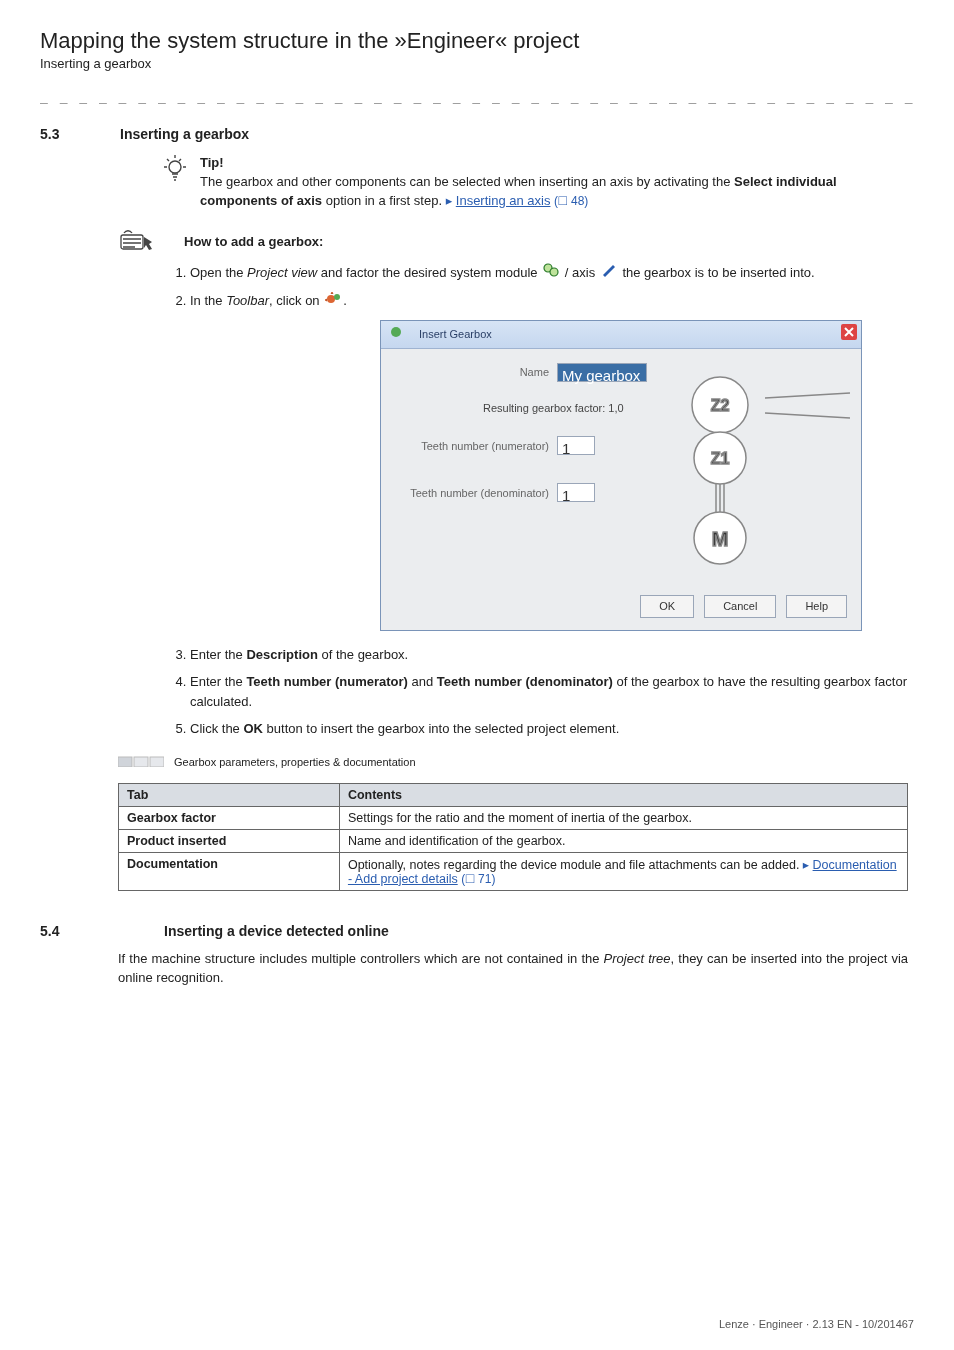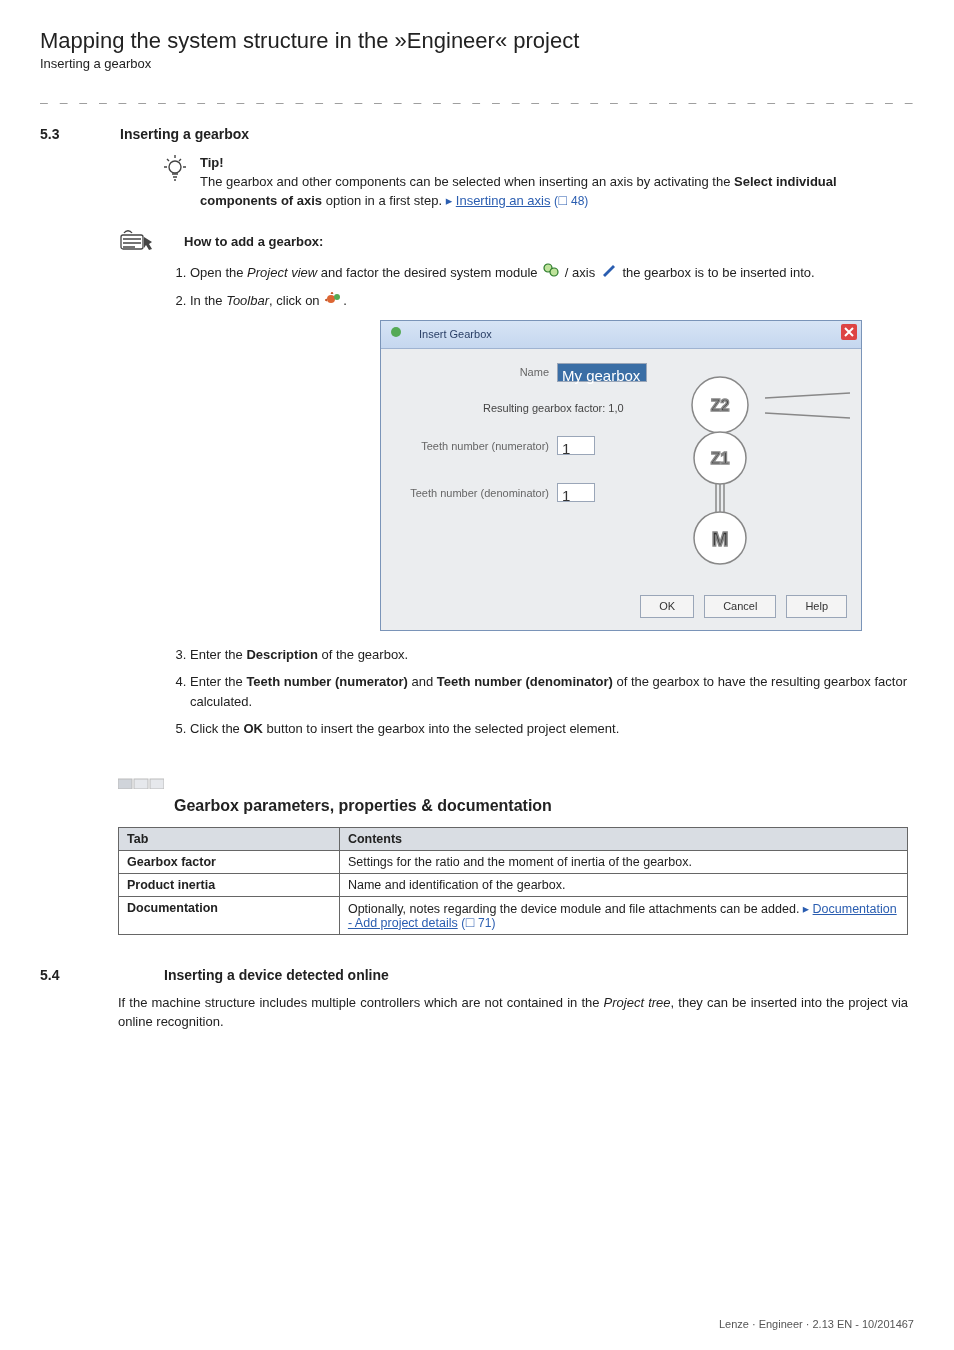--- a/index.html
+++ b/index.html
@@ -30,21 +30,21 @@
   .dlg-row{display:flex;align-items:center;margin-bottom:18px;}
   .dlg-label{width:150px;text-align:right;color:#666;font-size:11px;margin-right:8px;}
   .dlg-input{border:1px solid #9aa6b8;background:#fff;padding:1px 4px;font-size:15px;height:15px;}
   .dlg-input.sel{background:#3a6ea5;color:#fff;}
   .dlg-result{font-size:11px;color:#444;margin:0 0 20px 84px;}
   .dlg-right{flex:1;position:relative;}
   .dlg-buttons{display:flex;justify-content:flex-end;gap:10px;padding:8px 14px 12px 14px;}
   .dlg-btn{border:1px solid #9aa6b8;background:#f4f4f4;padding:2px 18px;font-size:11px;cursor:pointer;}
   .para-block{margin:14px 0 10px 78px;max-width:790px;}
   .para-title-row{display:flex;align-items:center;gap:10px;margin-bottom:6px;}
-  .para-title{font-weight:700;font-size:16px;margin-top:44px;}
+  .para-title{font-weight:400;font-size:11px;}
   .para-text{font-size:13px;line-height:1.5;text-align:justify;}
   table.info{border-collapse:collapse;width:100%;margin-top:12px;font-size:12.5px;}
   table.info th,table.info td{border:1px solid #666;padding:4px 8px;text-align:left;vertical-align:top;}
   table.info th{background:#d9dde3;font-weight:700;}
   table.info td.lbl{font-weight:700;width:28%;}
   .footer{position:absolute;bottom:20px;left:40px;right:40px;display:flex;justify-content:flex-end;font-size:11px;color:#555;}
 </style>
 </head>
 <body>
 
@@ -200,21 +200,21 @@
       <tbody>
           <tr>
         <th>Tab</th>
         <th>Contents</th>
       </tr>
       <tr>
         <td class="lbl">Gearbox factor</td>
         <td>Settings for the ratio and the moment of inertia of the gearbox.</td>
       </tr>
       <tr>
-        <td class="lbl">Product inertia</td>
+        <td class="lbl">Product inserted</td>
         <td>Name and identification of the gearbox.</td>
       </tr>
       <tr>
         <td class="lbl">Documentation</td>
         <td>
           <span>Optionally, notes regarding the device module and file attachments can be added.  </span><span style="color:#2a5db0;">▸ </span><span class="link">Documentation - Add project details</span>
           <span class="pageref">(🞎 71)</span>
         </td>
       </tr>
     </tbody>

